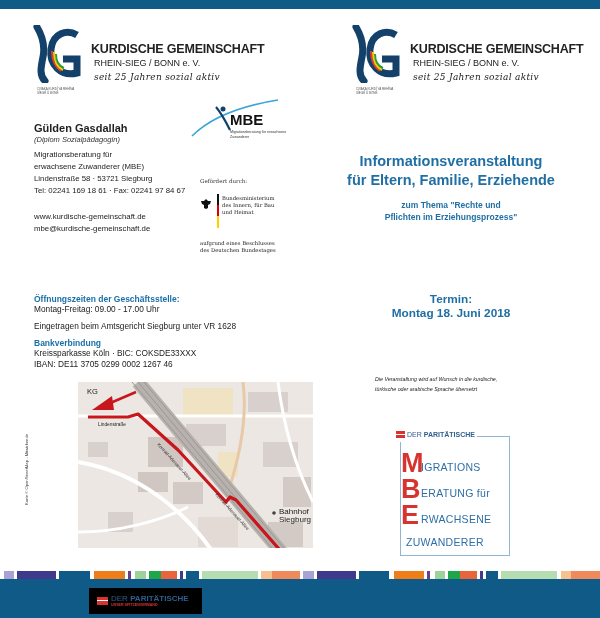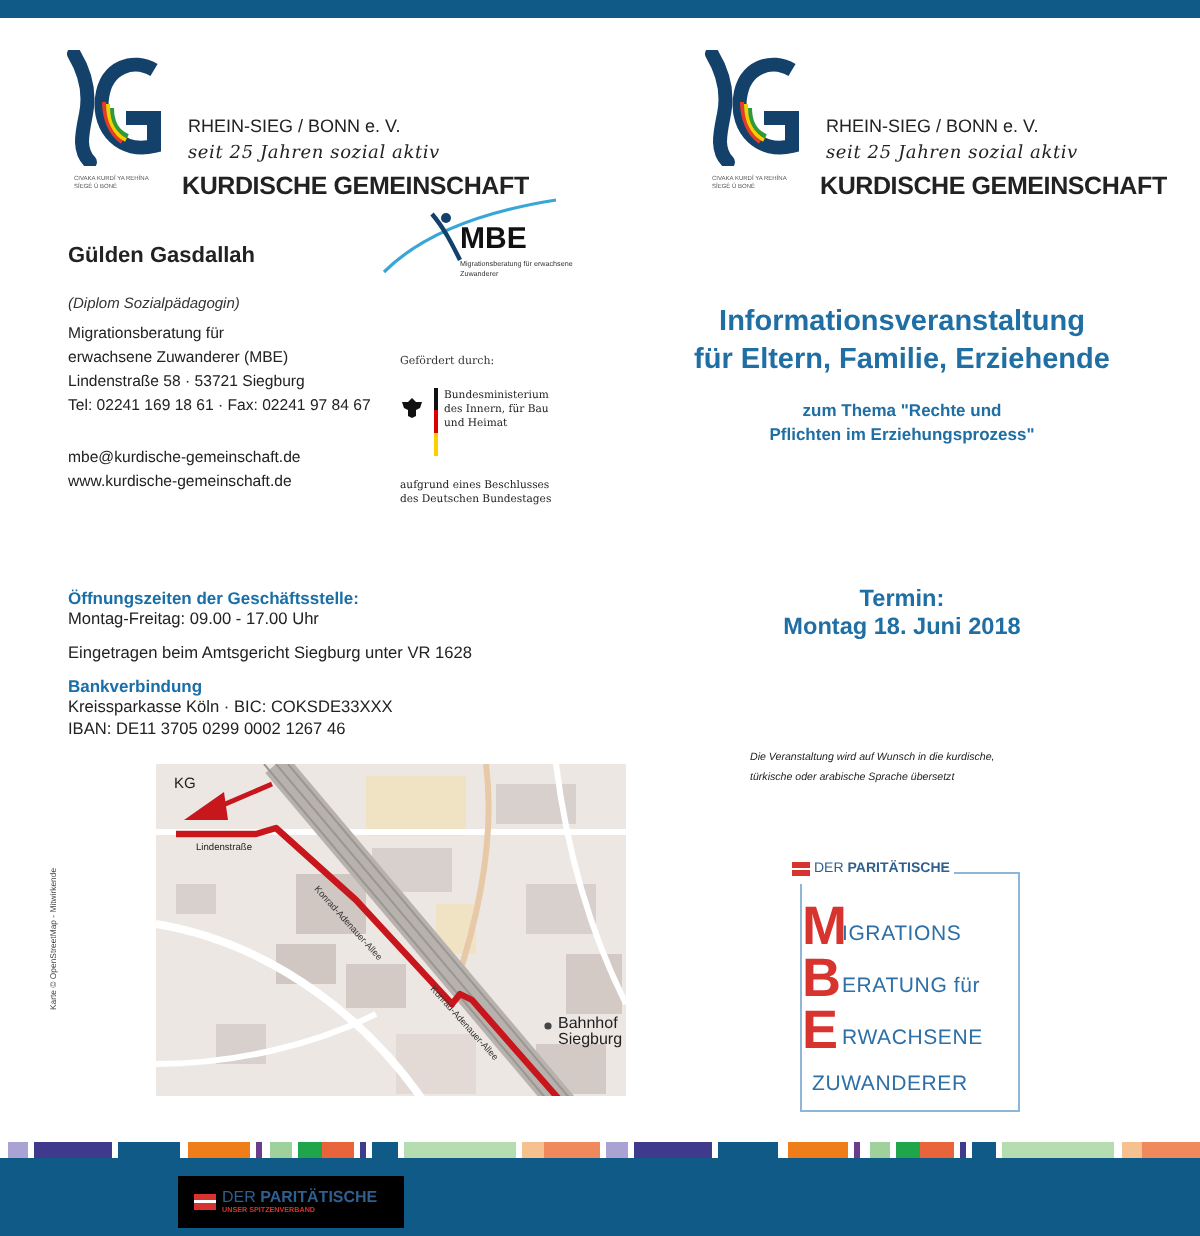--- a/index.html
+++ b/index.html
@@ -5,28 +5,28 @@
   * { box-sizing: border-box; margin: 0; padding: 0; }
   html, body { width: 600px; height: 618px; overflow: hidden; background: #ffffff; }
   body { position: relative; font-family: "Liberation Sans", sans-serif; color: #1a1a1a; }
 
   .top-bar { position: absolute; left: 0; top: 0; width: 600px; height: 9px; background: #0f5a87; }
 
   
   .kg-logo { position: absolute; width: 260px; height: 80px; }
   .kg-mark { position: absolute; left: 0; top: 0; width: 50px; height: 58px; }
   .kg-small { position: absolute; left: 4px; top: 62px; font-size: 3px; color: #555; line-height: 4px; width: 40px; }
-  .kg-title { position: absolute; left: 58px; top: 17px; font-size: 12.5px; font-weight: bold; color: #222; letter-spacing: -0.2px; white-space: nowrap; font-family: "Liberation Sans", sans-serif; margin-top: 44px; }
+  .kg-title { position: absolute; left: 58px; top: 17px; font-size: 12.5px; font-weight: bold; color: #222; letter-spacing: -0.2px; white-space: nowrap; font-family: "Liberation Sans", sans-serif; }
   .kg-sub { position: absolute; left: 61px; top: 33px; font-size: 9px; color: #222; white-space: nowrap; }
   .kg-tag { position: absolute; left: 61px; top: 47px; font-size: 9px; font-style: italic; color: #222; white-space: nowrap; font-family: "DejaVu Serif", serif; letter-spacing: 0.3px; }
 
   
   .contact { position: absolute; left: 34px; top: 122px; width: 170px; }
   .contact .name { font-size: 11px; font-weight: bold; color: #222; }
-  .contact .role { font-size: 7.5px; font-style: italic; color: #333; margin-top: 13px; }
+  .contact .role { font-size: 7.5px; font-style: italic; color: #333; margin-top: 1px; }
   .contact .line { font-size: 7.8px; color: #222; line-height: 12px; }
   .contact .gap { height: 5px; }
   .contact .gap2 { height: 14px; }
 
   .mbe-logo { position: absolute; left: 190px; top: 98px; width: 100px; height: 50px; }
   .mbe-logo .mbe-text { position: absolute; left: 40px; top: 13px; font-size: 15px; font-weight: bold; color: #111; }
   .mbe-logo .mbe-sub { position: absolute; left: 40px; top: 32px; font-size: 3.6px; color: #333; line-height: 5px; width: 60px; }
 
   .funder { position: absolute; left: 200px; top: 178px; width: 100px; }
   .funder .label { font-size: 5.5px; color: #333; font-family: "DejaVu Serif", serif; }
@@ -108,22 +108,22 @@
 
 <div class="contact">
   <div class="name">Gülden Gasdallah</div>
   <div class="role">(Diplom Sozialpädagogin)</div>
   <div class="gap"></div>
   <div class="line">Migrationsberatung für</div>
   <div class="line">erwachsene Zuwanderer (MBE)</div>
   <div class="line">Lindenstraße 58 · 53721 Siegburg</div>
   <div class="line">Tel: 02241 169 18 61 · Fax: 02241 97 84 67</div>
   <div class="gap2"></div>
+  <div class="line">www.kurdische-gemeinschaft.de</div>
   <div class="line">mbe@kurdische-gemeinschaft.de</div>
-  <div class="line">www.kurdische-gemeinschaft.de</div>
 </div>
 
 <div class="mbe-logo">
   <svg style="position:absolute;left:0;top:0;width:90px;height:40px;" viewBox="0 0 90 40">
     <path d="M2 38 C20 20 50 8 88 2" stroke="#3aa6d8" stroke-width="1.6" fill="none"></path>
     <circle cx="33" cy="11" r="2.5" fill="#14416a"></circle>
     <path d="M26 9 C32 16 36 24 40 32" stroke="#14416a" stroke-width="2.2" fill="none"></path>
   </svg>
   <div class="mbe-text">MBE</div>
   <div class="mbe-sub">Migrationsberatung für erwachsene Zuwanderer</div>

